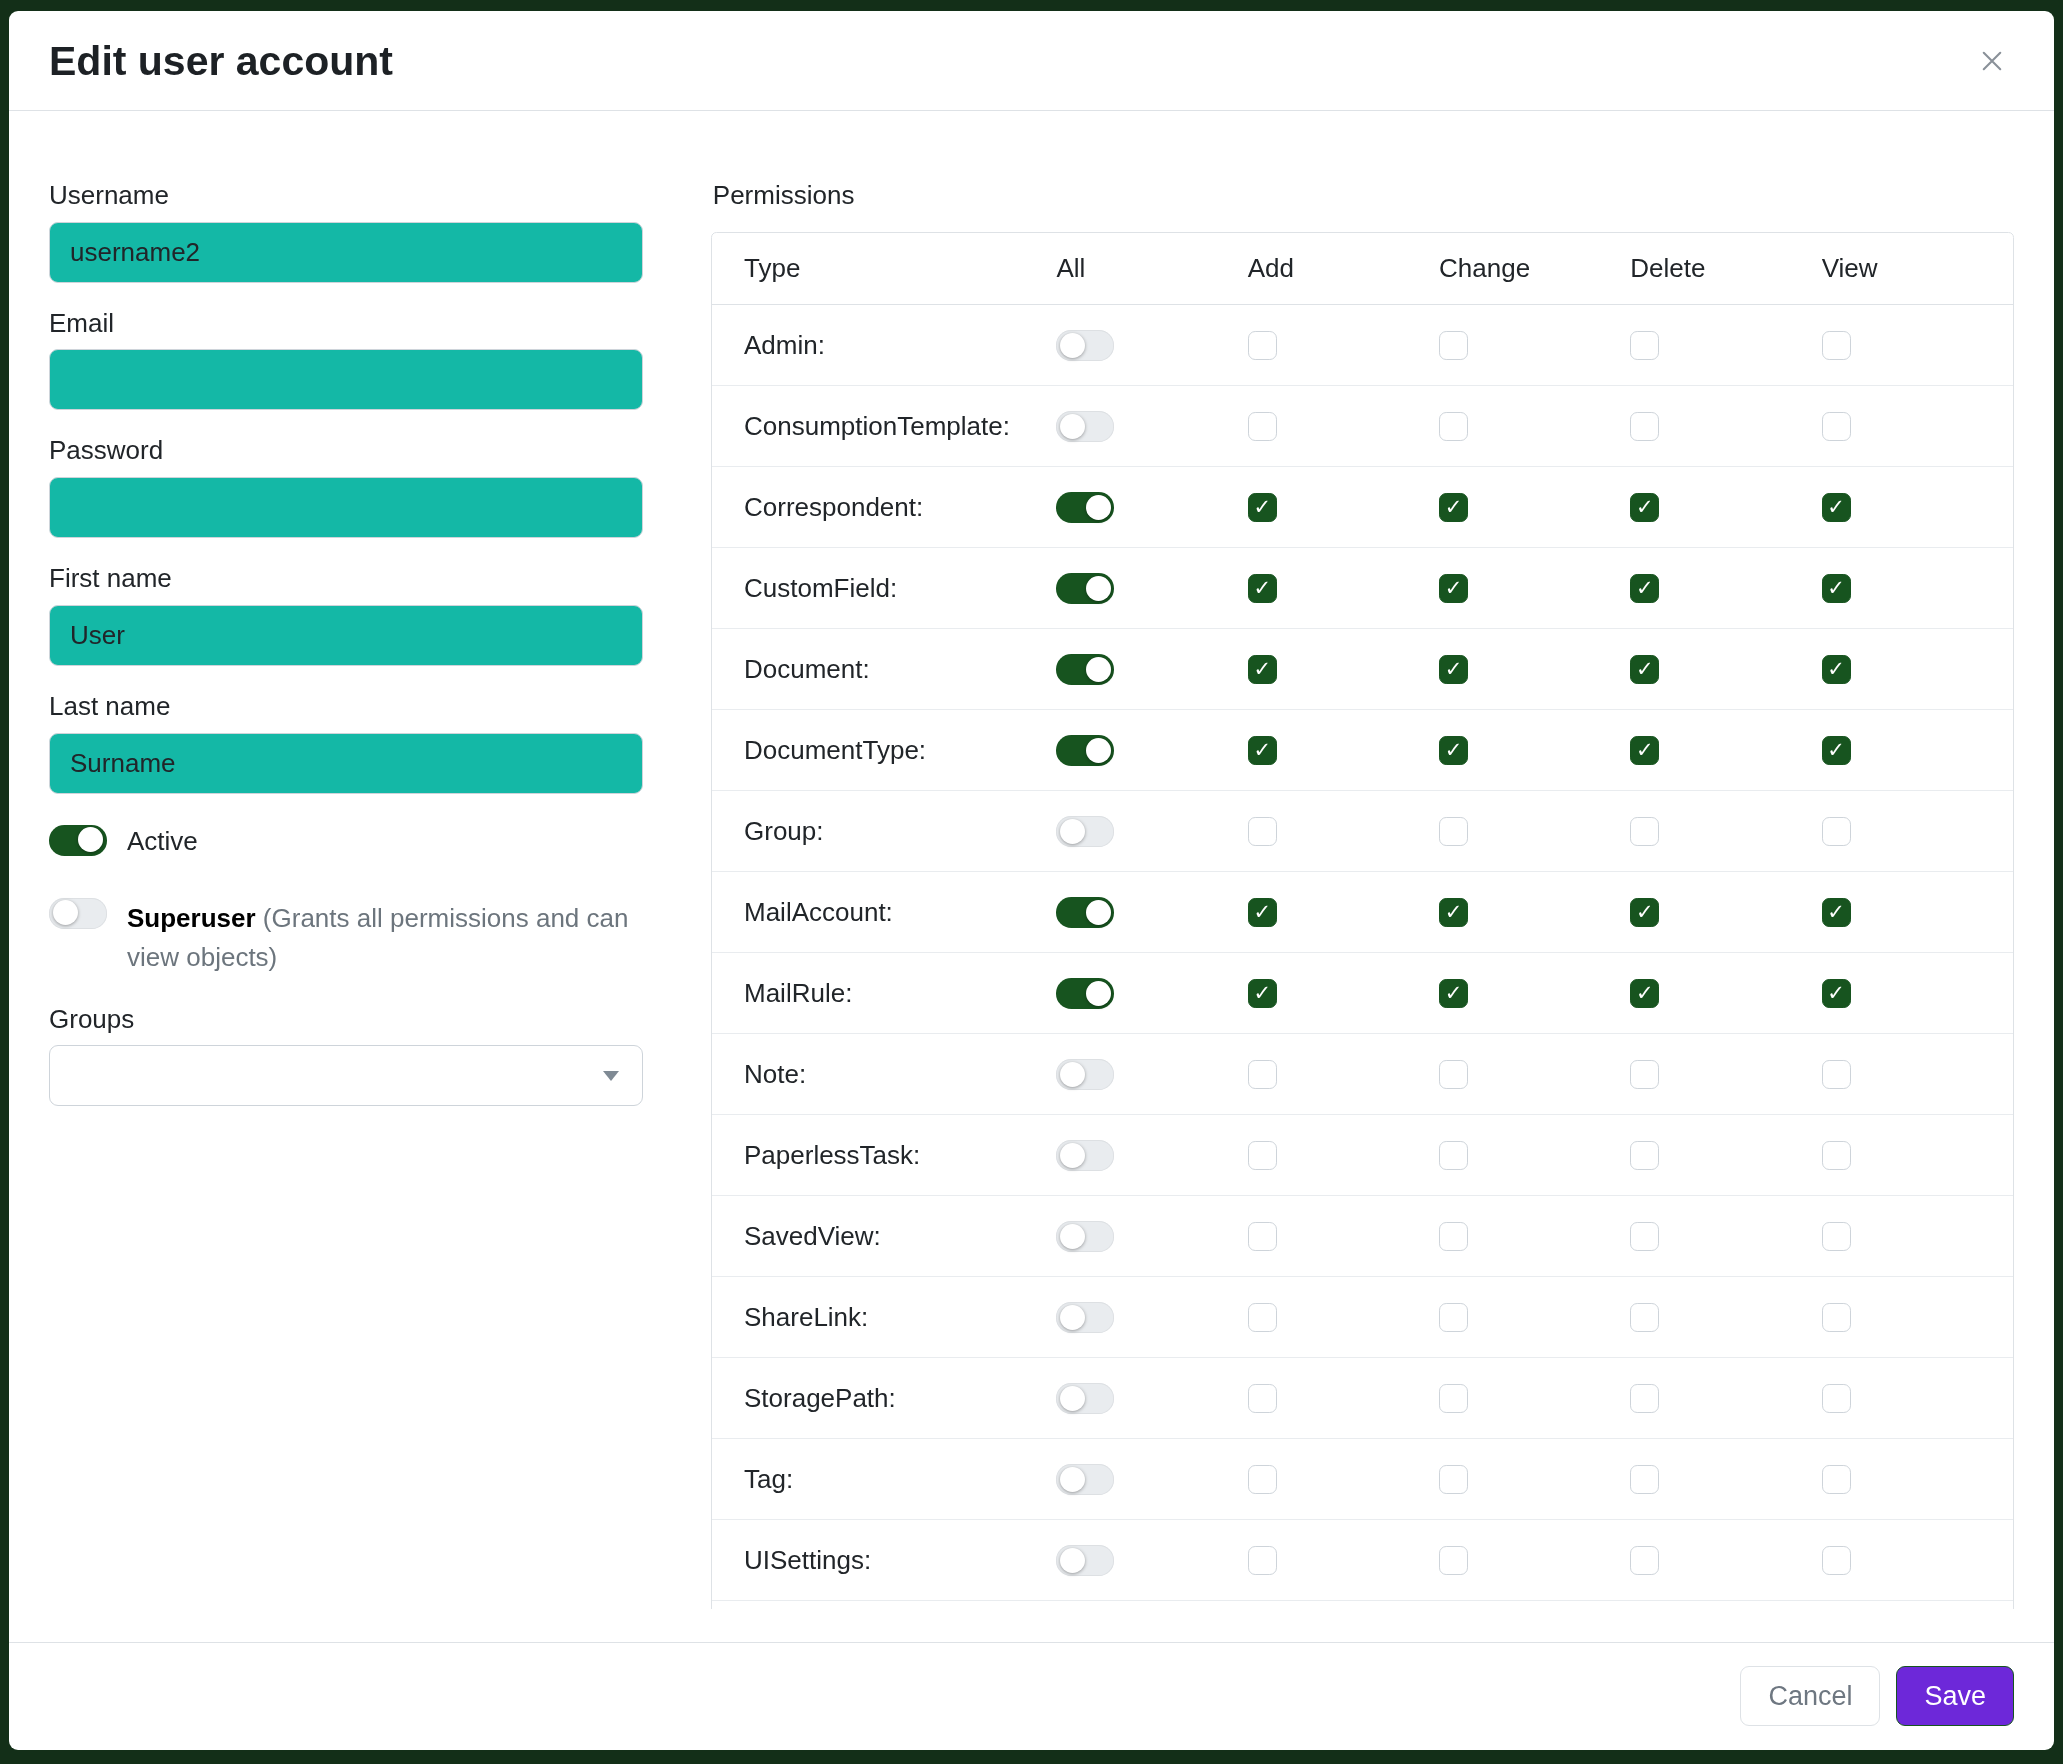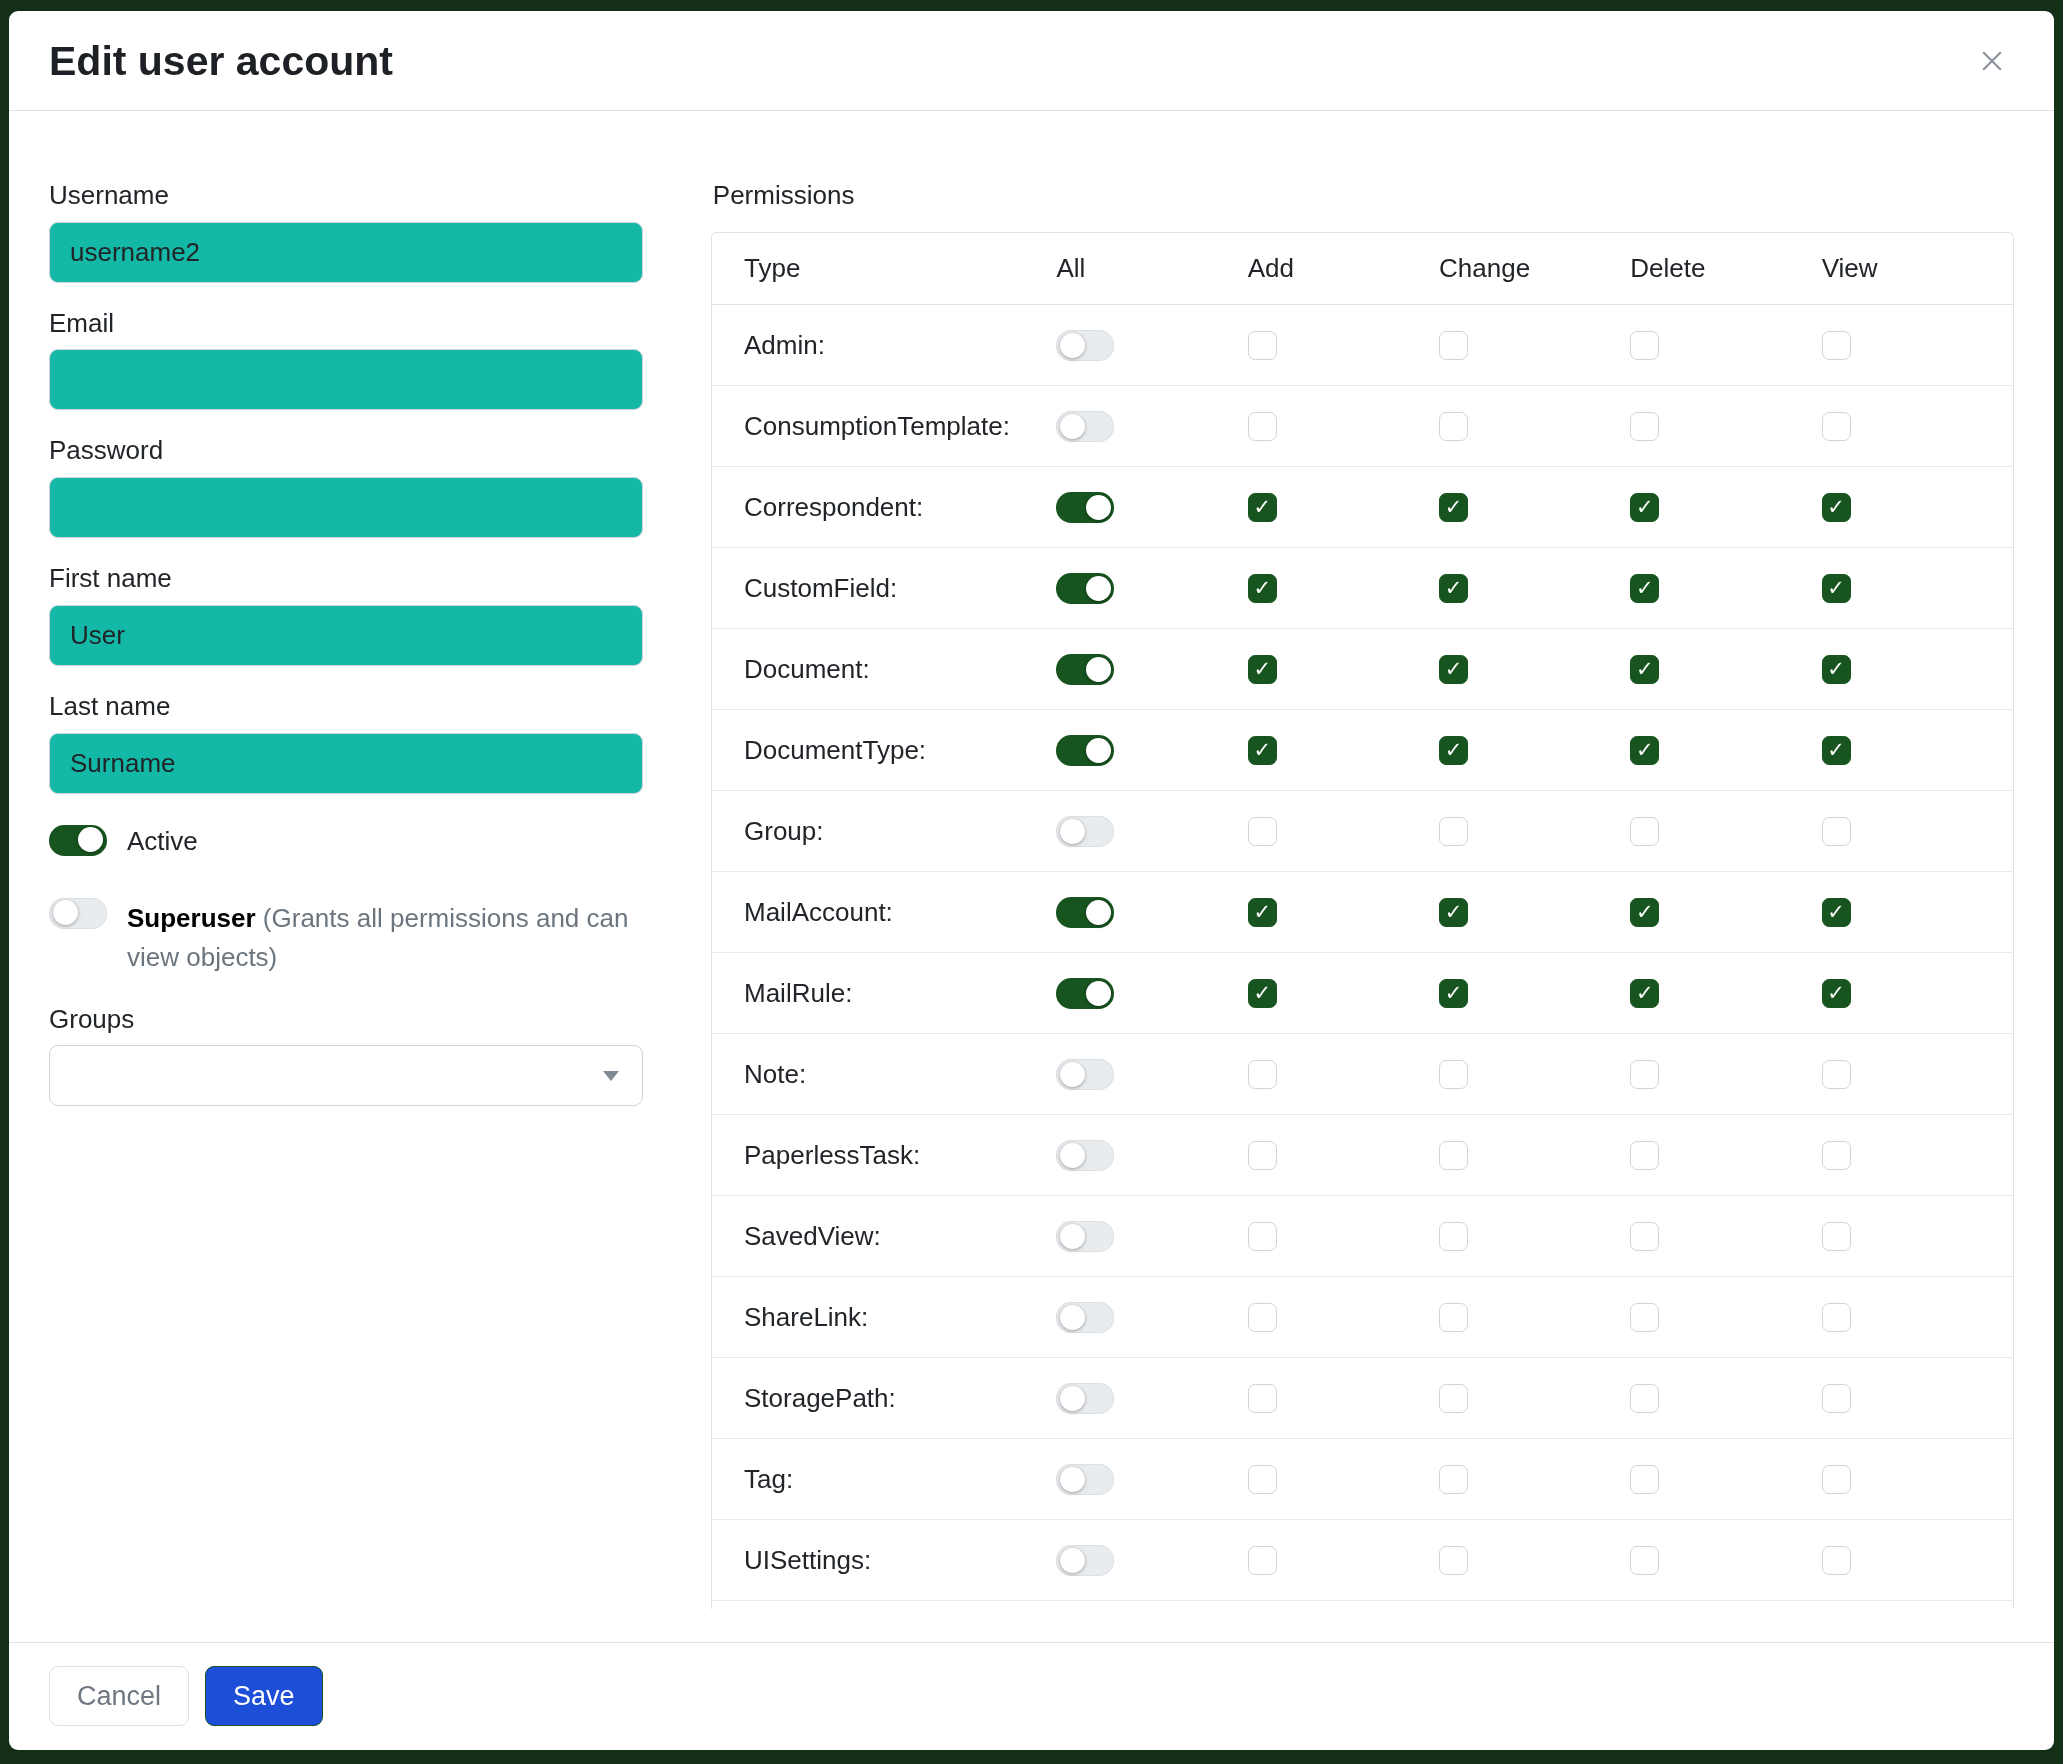--- a/index.html
+++ b/index.html
@@ -75,29 +75,29 @@
   .ptype { font-size:26px; color:#212529; white-space:nowrap; overflow:hidden; }
   .pcell { display:flex; align-items:center; }
   .cb {
     width:29px; height:29px; border:1.8px solid #ced4da; border-radius:7.2px;
     background:#fff; display:flex; align-items:center; justify-content:center;
     font-size:21px; font-weight:700; cursor:pointer;
   }
   .cb.checked { background:#17541f; border-color:#17541f; color:#fff; }
   
   .modal-footer {
-    display:flex; justify-content:flex-start; align-items:center; gap:16px;
+    display:flex; justify-content:flex-end; align-items:center; gap:16px;
     padding:23.4px 40px; border-top:0.9px solid #dee2e6;
   }
   .btn {
     font-family:inherit; font-size:27px; border-radius:9px;
     padding:13.5px 27px; cursor:pointer;
   }
   .btn-cancel { background:#fff; border:1.4px solid #dee2e6; color:#6e7781; }
-  .btn-save { background:#1d4ed8; border:1.4px solid #17541f; color:#fff; }
+  .btn-save { background:#6d28d9; border:1.4px solid #17541f; color:#fff; }
 </style>
 </head>
 <body>
 
 <div class="modal">
 
   <div class="modal-header">
     <div class="modal-title">Edit user account</div>
     <button class="close-btn">
       <svg width="36" height="36" viewBox="0 0 24 24" fill="none">

